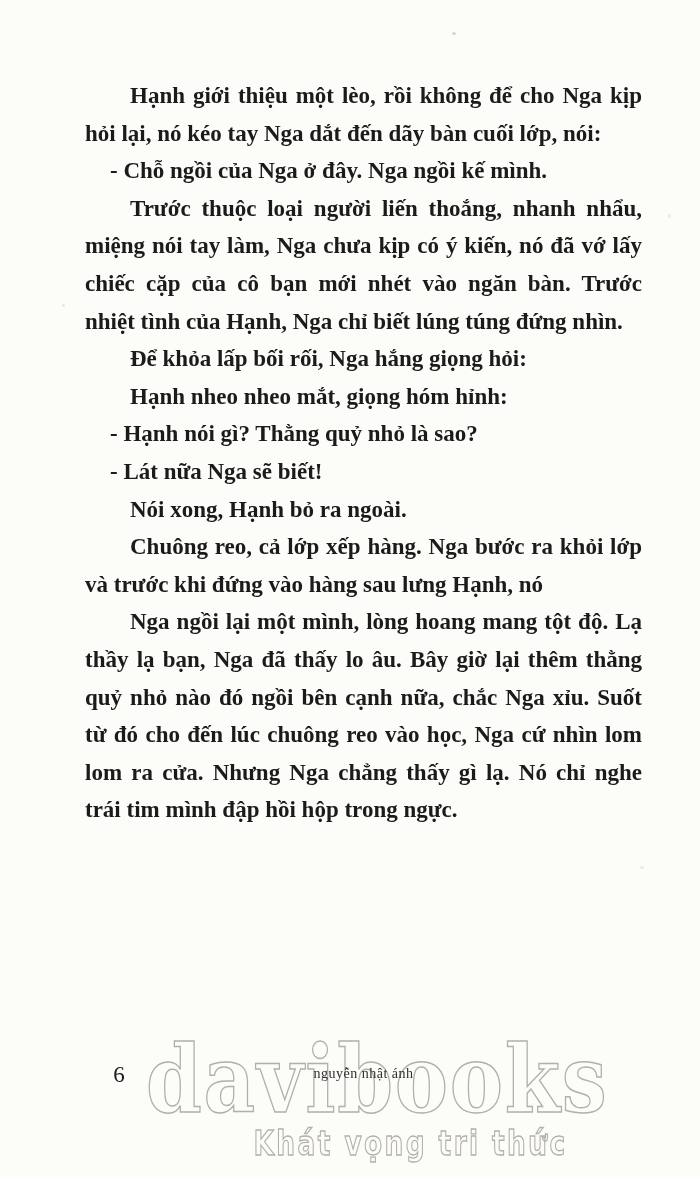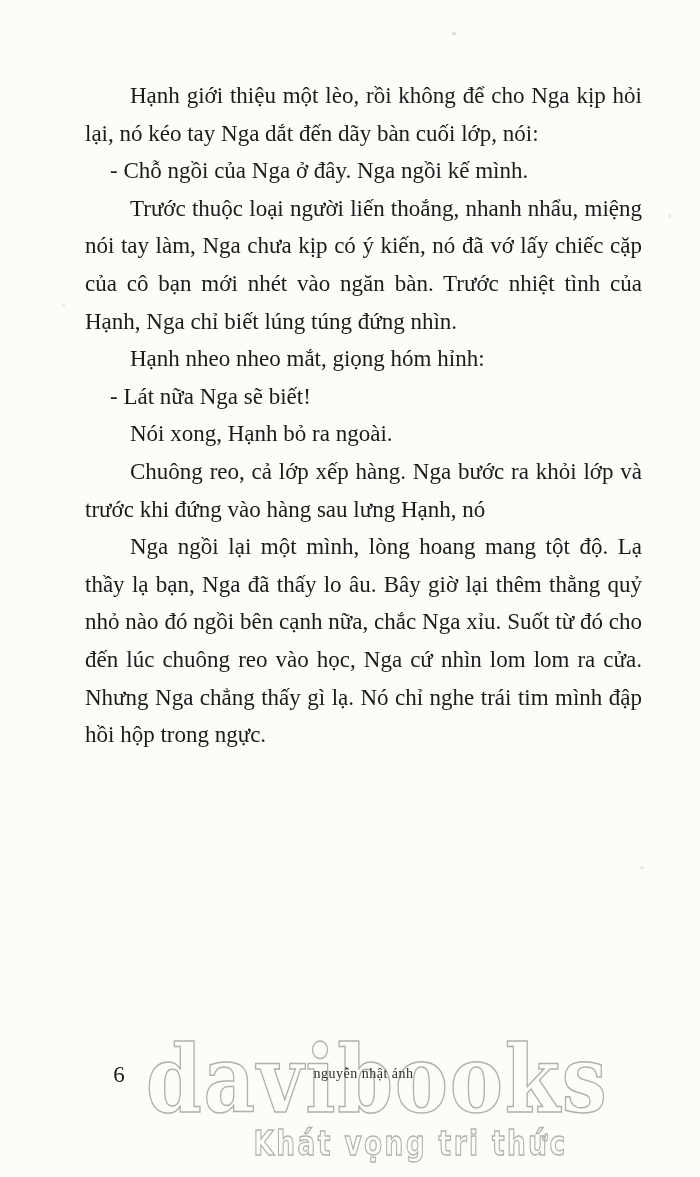--- a/index.html
+++ b/index.html
@@ -26,20 +26,21 @@
   .speck.s4{left:640px;top:866px;width:4px;height:3px;opacity:.5;}
 
   .text-block{
     position:absolute;
     left:85px;top:77px;width:557px;
     z-index:2;
     font-size:23px;
     line-height:37.6px;
     color:var(--ink);
     text-align:justify;
+    font-weight:bold;
   }
   .para{margin:0;padding:0;}
   .para.narrative{text-indent:45px;}
   .para.dialogue{text-indent:25px;}
 
   .page-number{
     position:absolute;left:104px;top:1062px;width:30px;
     z-index:3;
     font-size:23px;color:var(--ink);
     text-align:center;
@@ -89,21 +90,23 @@
   <span class="speck s3"></span>
   <span class="speck s4"></span>
 
   <div class="wm-logo">davibooks</div>
   <div class="wm-tagline">Khát vọng tri thức</div>
 
   <div class="text-block">
       <p class="para narrative">Hạnh giới thiệu một lèo, rồi không để cho Nga kịp hỏi lại, nó kéo tay Nga dắt đến dãy bàn cuối lớp, nói:</p>
       <p class="para dialogue">- Chỗ ngồi của Nga ở đây. Nga ngồi kế mình.</p>
       <p class="para narrative">Trước thuộc loại người liến thoắng, nhanh nhẩu, miệng nói tay làm, Nga chưa kịp có ý kiến, nó đã vớ lấy chiếc cặp của cô bạn mới nhét vào ngăn bàn. Trước nhiệt tình của Hạnh, Nga chỉ biết lúng túng đứng nhìn.</p>
+      <p class="para narrative">Để khỏa lấp bối rối, Nga hắng giọng hỏi:</p>
       <p class="para narrative">Hạnh nheo nheo mắt, giọng hóm hỉnh:</p>
+      <p class="para dialogue">- Hạnh nói gì? Thằng quỷ nhỏ là sao?</p>
       <p class="para dialogue">- Lát nữa Nga sẽ biết!</p>
       <p class="para narrative">Nói xong, Hạnh bỏ ra ngoài.</p>
       <p class="para narrative">Chuông reo, cả lớp xếp hàng. Nga bước ra khỏi lớp và trước khi đứng vào hàng sau lưng Hạnh, nó</p>
       <p class="para narrative">Nga ngồi lại một mình, lòng hoang mang tột độ. Lạ thầy lạ bạn, Nga đã thấy lo âu. Bây giờ lại thêm thằng quỷ nhỏ nào đó ngồi bên cạnh nữa, chắc Nga xỉu. Suốt từ đó cho đến lúc chuông reo vào học, Nga cứ nhìn lom lom ra cửa. Nhưng Nga chẳng thấy gì lạ. Nó chỉ nghe trái tim mình đập hồi hộp trong ngực.</p>
     </div>
 
   <div class="page-number">6</div>
 
   <div class="running-footer">nguyễn nhật ánh</div>
 

